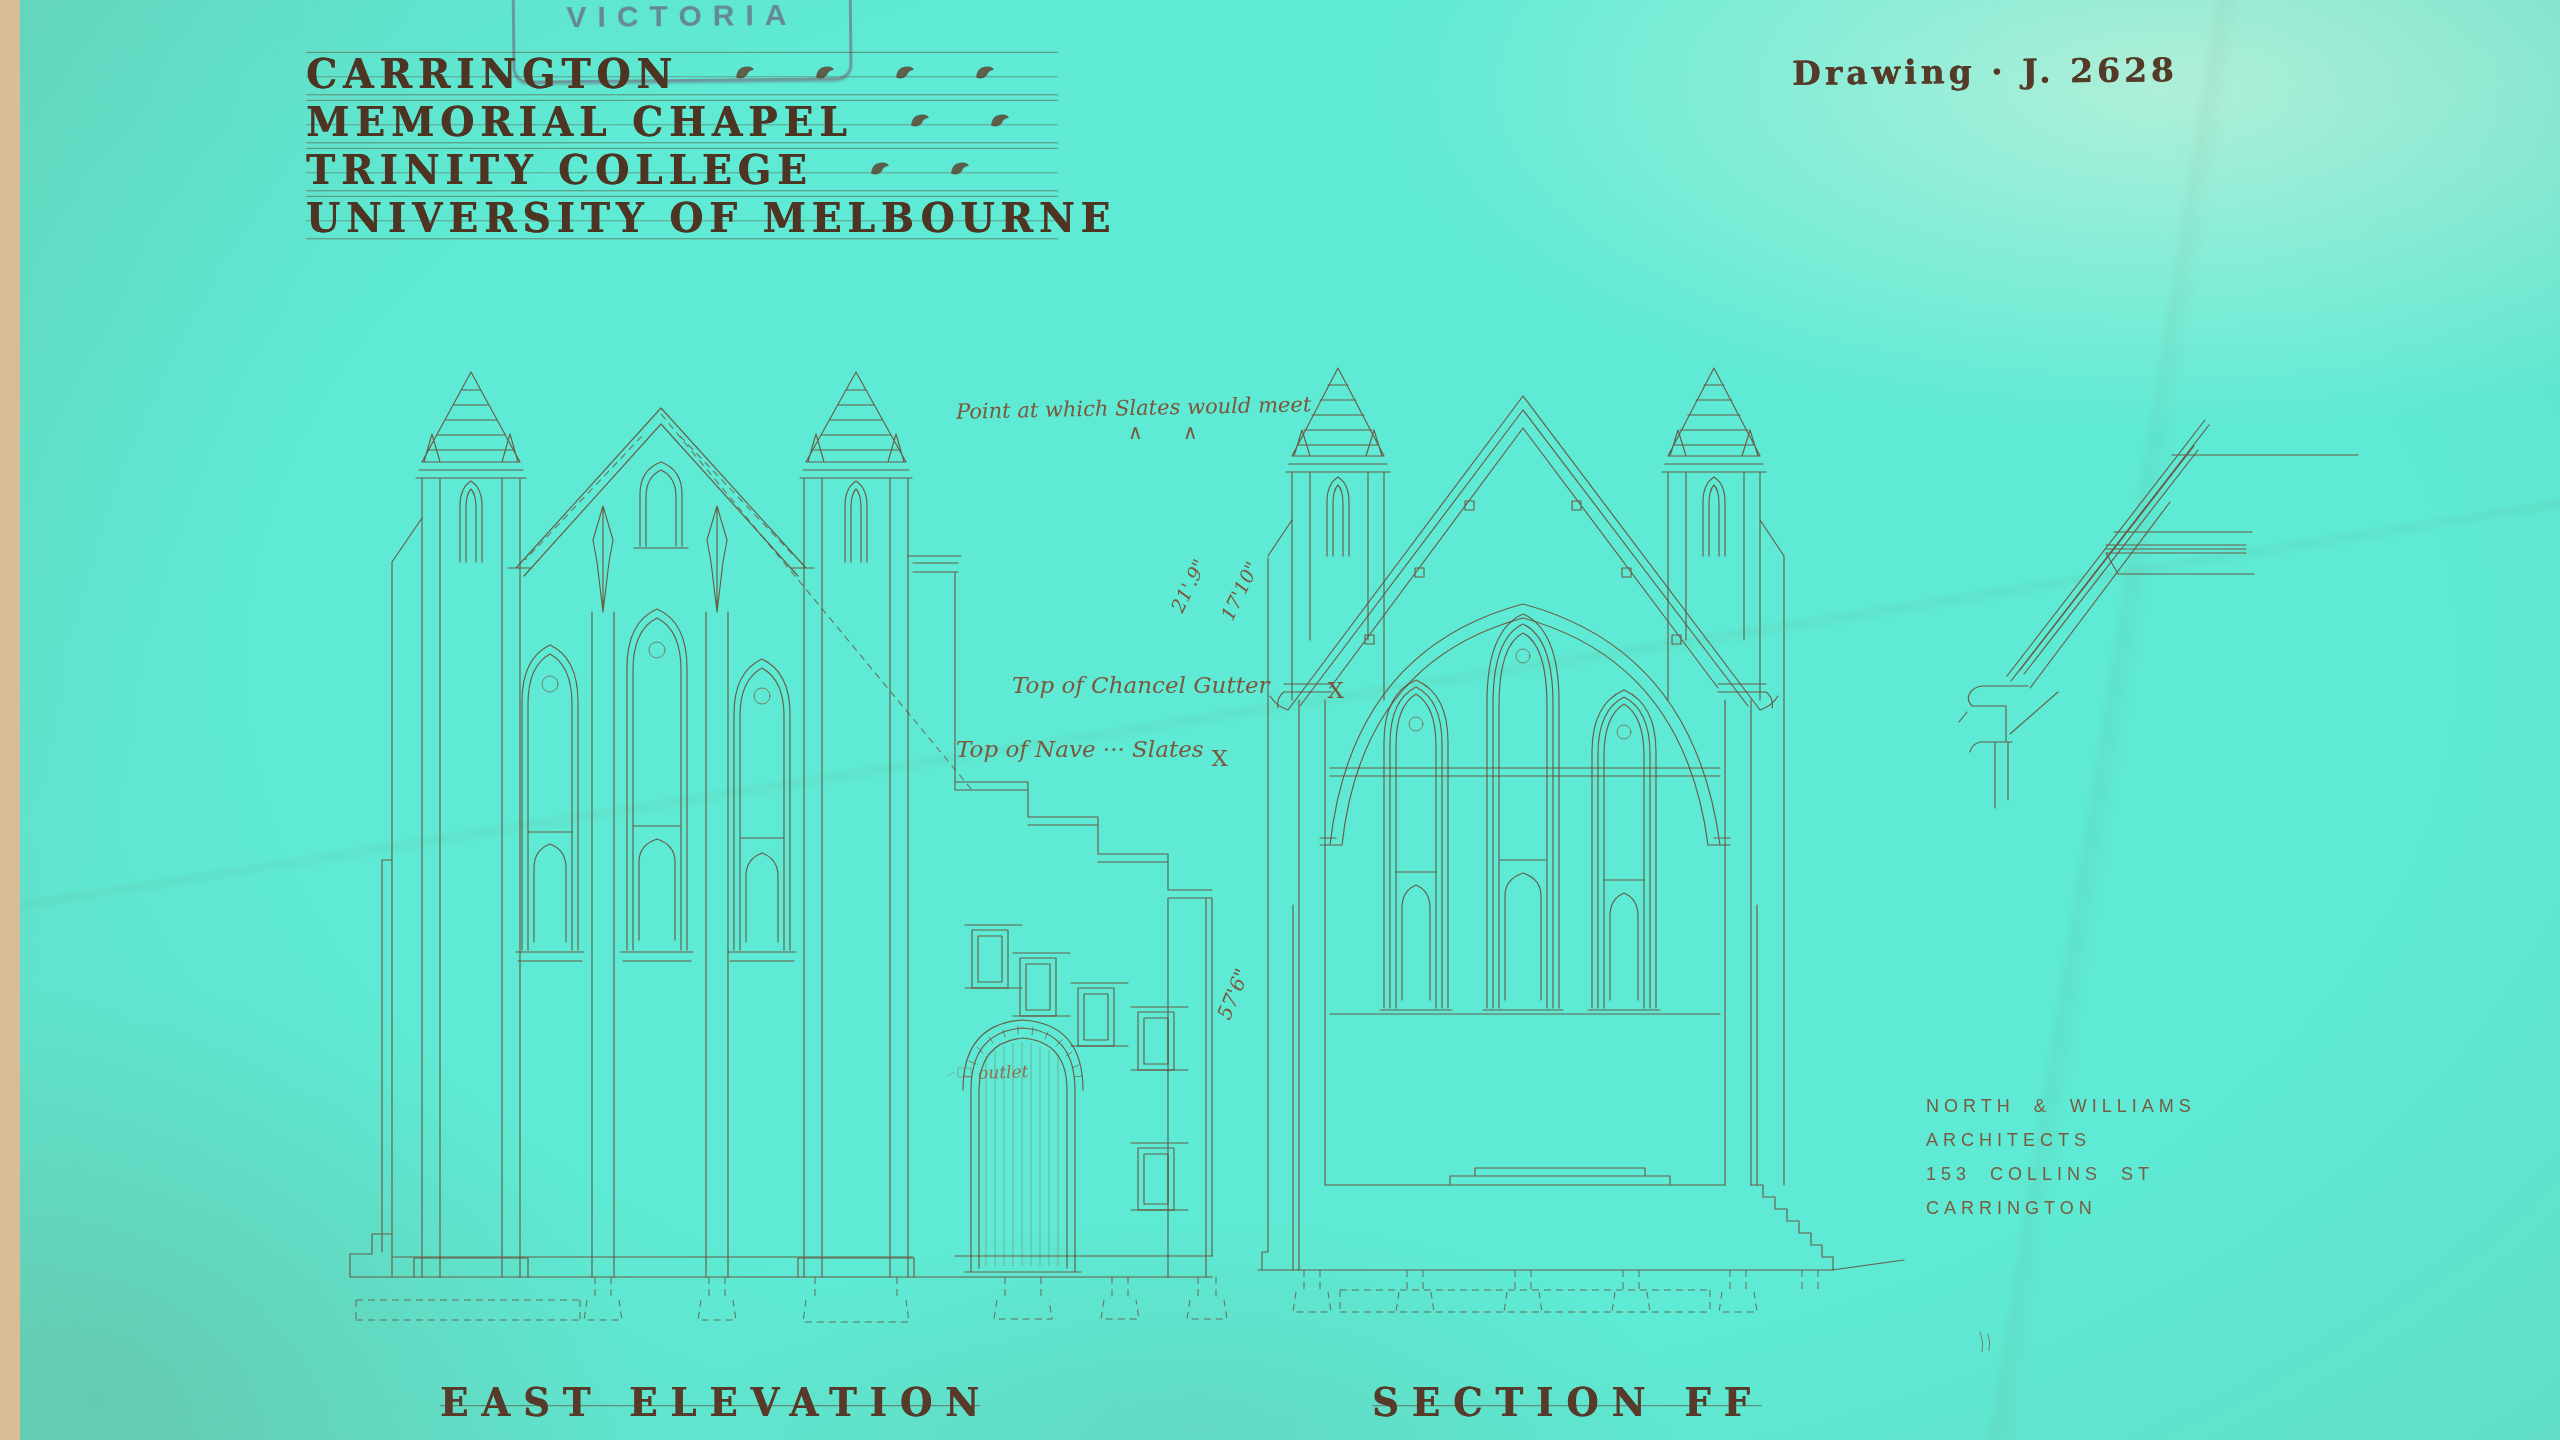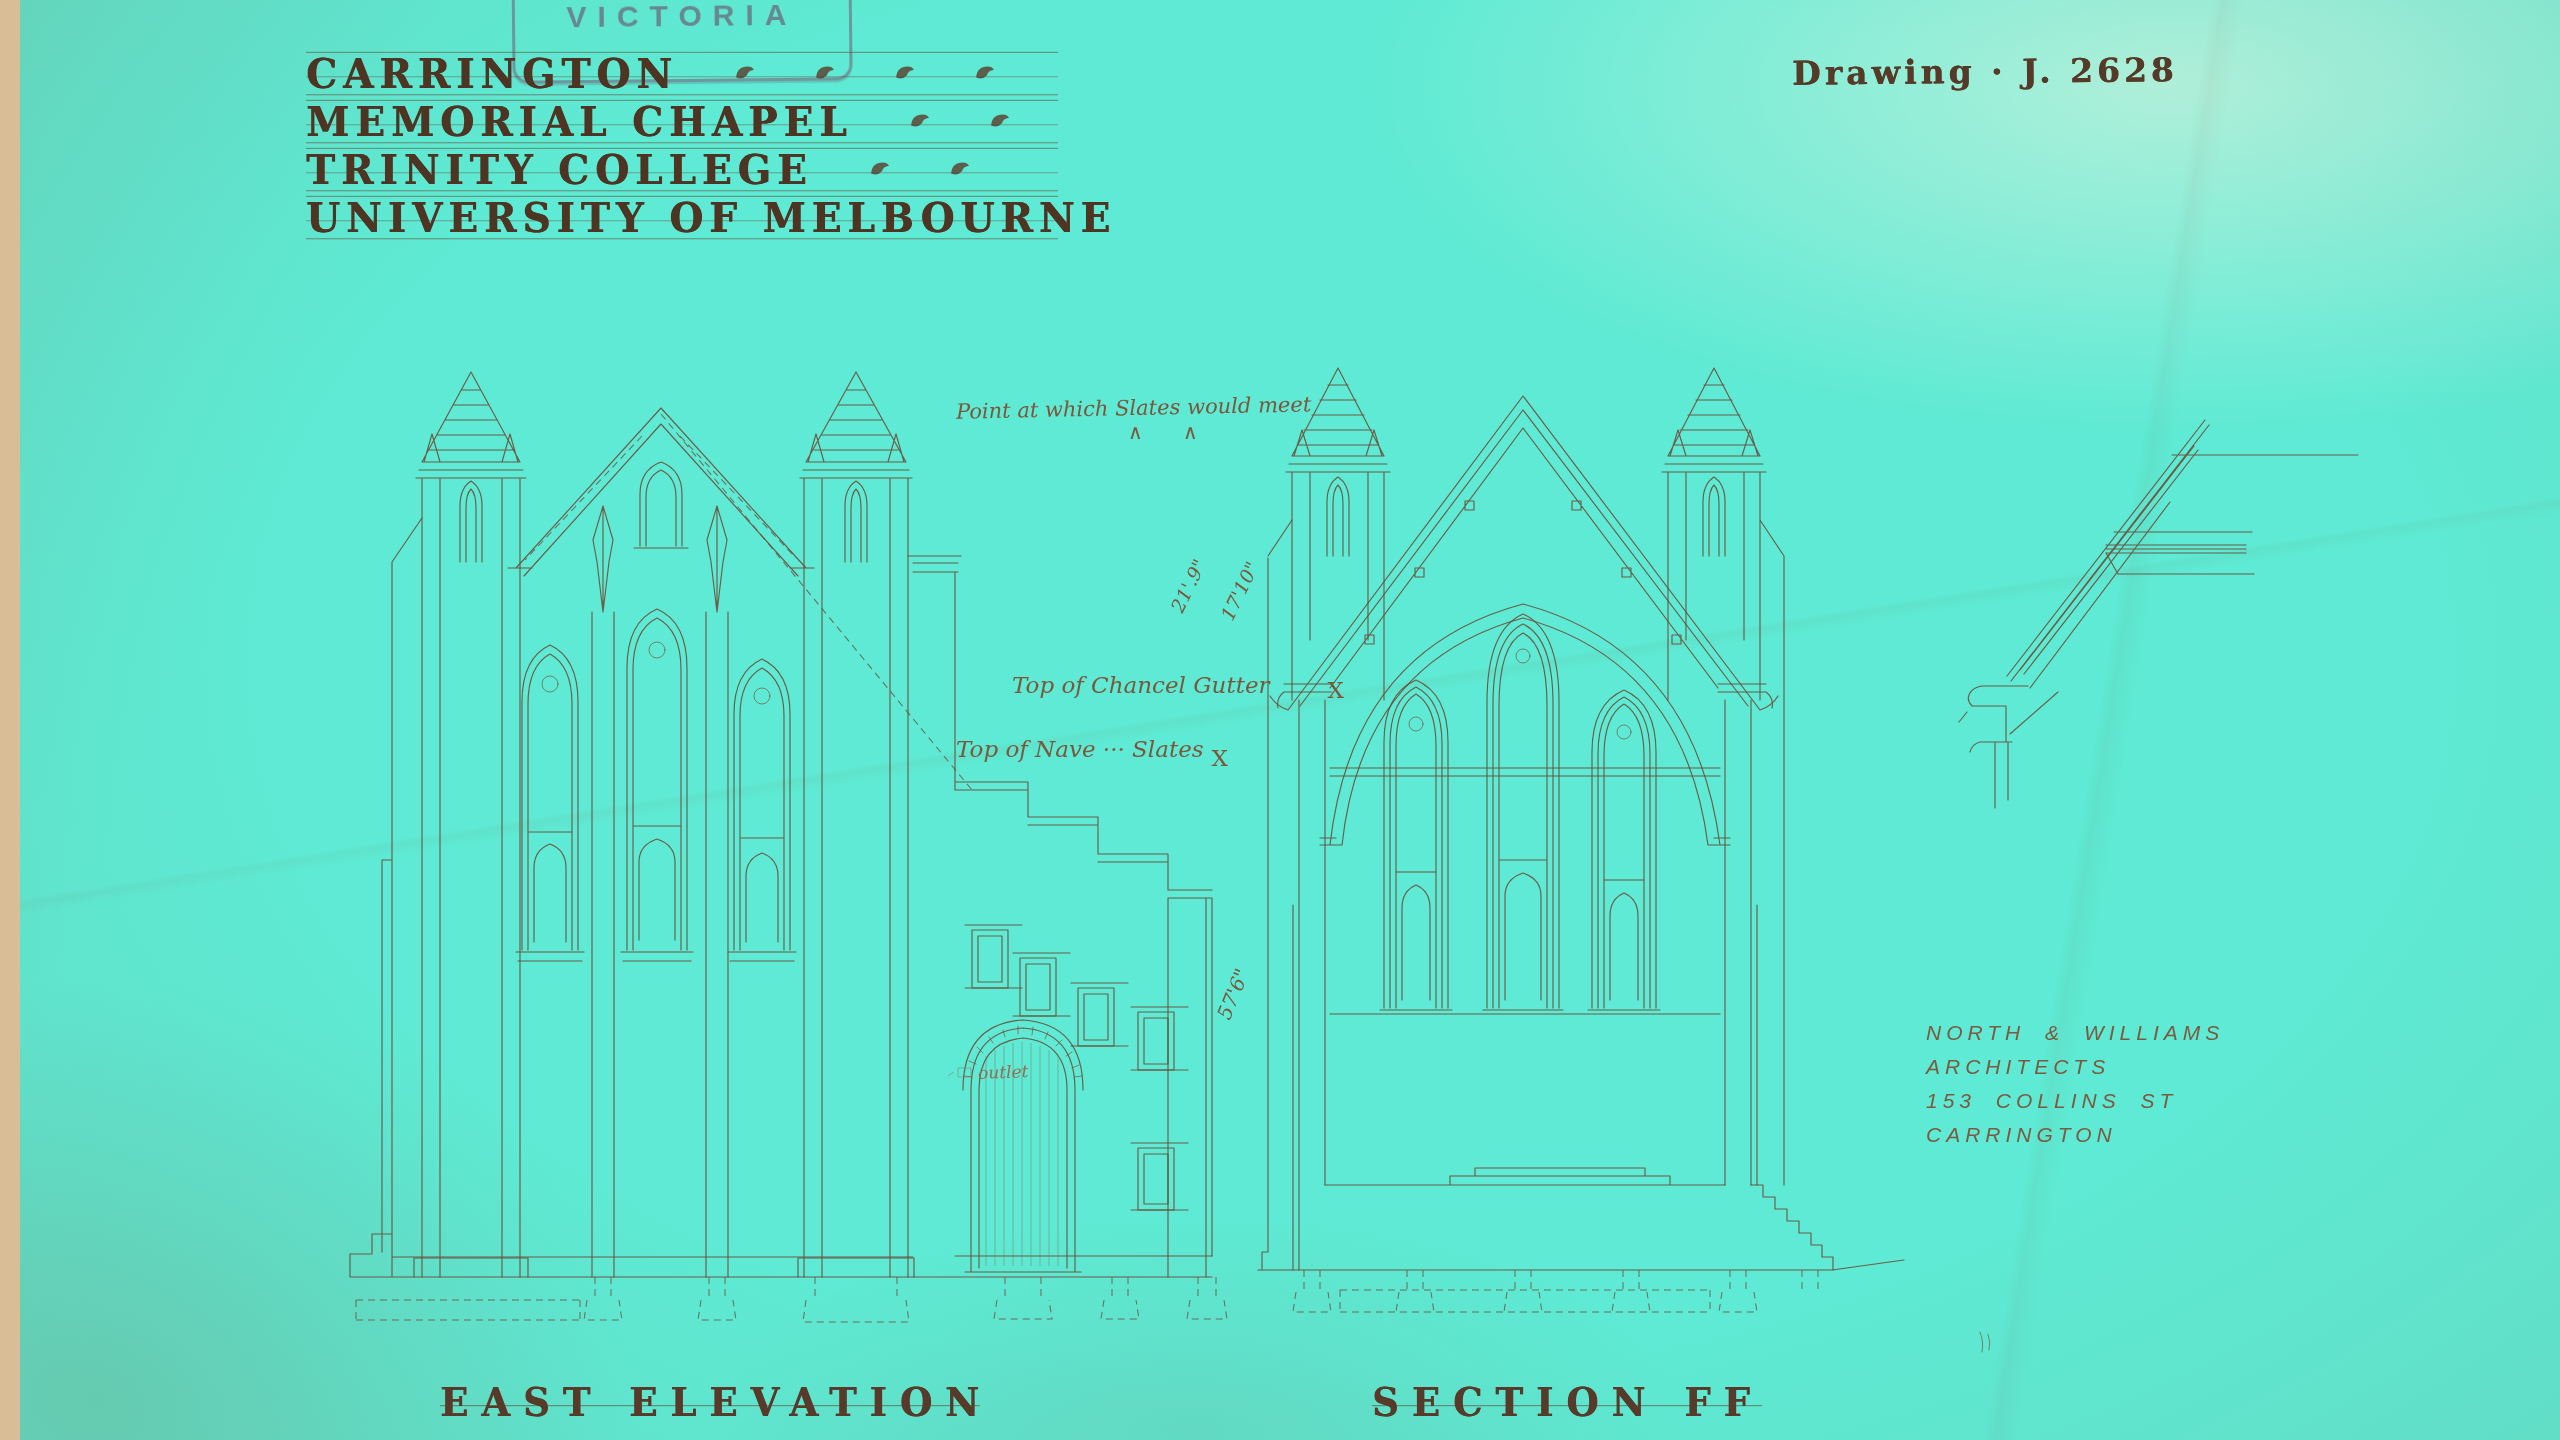--- a/index.html
+++ b/index.html
@@ -55,23 +55,23 @@
   #dim-21-9{left:1146px;top:606px;font-size:19px;transform:rotate(-64deg);transform-origin:left top;}
   #dim-17-10{left:1196px;top:614px;font-size:19px;transform:rotate(-64deg);transform-origin:left top;}
   #note-chancel{left:992px;top:672px;font-size:23px;display:flex;}
   #note-chancel .marker{margin-left:58px;transform:translateY(5px);font-style:normal;}
   #note-nave{left:936px;top:736px;font-size:23px;display:flex;}
   #note-nave .marker{margin-left:8px;transform:translateY(9px);font-style:normal;}
   #dim-57-6{left:1192px;top:1014px;font-size:20px;transform:rotate(-68deg);transform-origin:left top;}
   #note-outlet{left:958px;top:1062px;font-size:17px;color:#916e52;transform:rotate(-2deg);}
 
   
-  #architects{left:1906px;top:1016px;font-family:"Liberation Sans",sans-serif;
-    color:#7c5a40;font-size:21px;letter-spacing:5px;word-spacing:9px;line-height:34px;
-    white-space:nowrap;font-style:italic;}
+  #architects{left:1906px;top:1089px;font-family:"Liberation Sans",sans-serif;
+    color:#7c5a40;font-size:18px;letter-spacing:5px;word-spacing:9px;line-height:34px;
+    white-space:nowrap;}
 
   
   .caption{font-weight:bold;font-size:37px;letter-spacing:13px;color:#573a29;
     text-align:center;transform:scaleY(1.05);text-shadow:.6px 0 0 currentColor;white-space:nowrap;
     background-image:linear-gradient(rgba(95,64,42,.6),rgba(95,64,42,.6));
     background-size:100% 1px;background-repeat:no-repeat;background-position:0 58%;}
   #cap-east{left:420px;top:1380px;width:540px;}
   #cap-section{left:1352px;top:1380px;width:390px;}
 
   svg#linework{position:absolute;left:0;top:0;}

